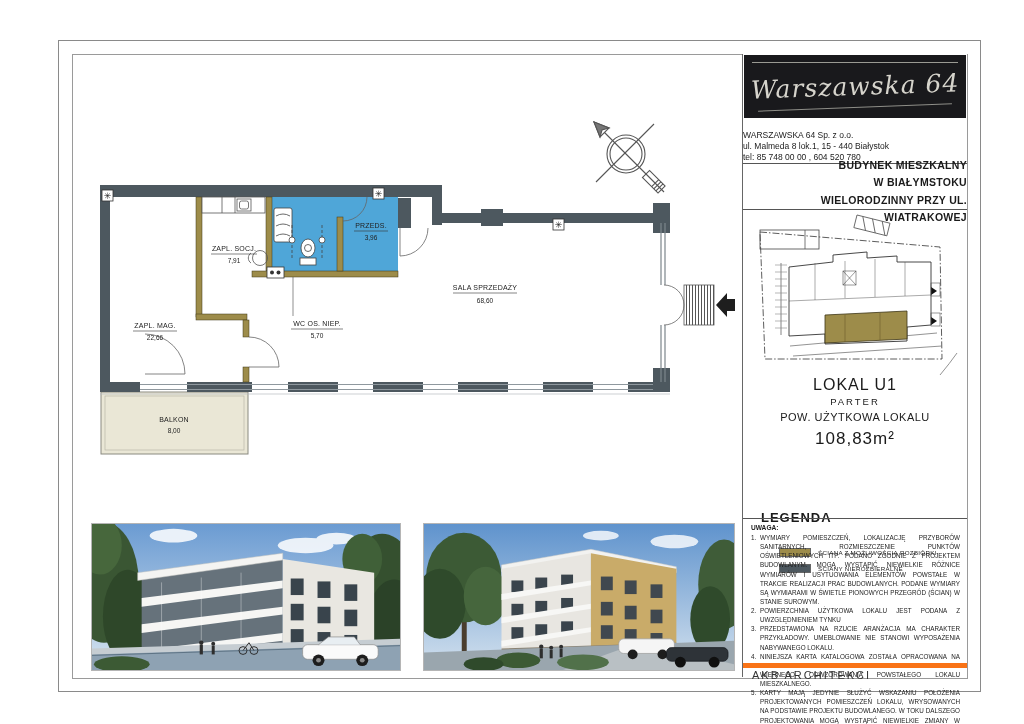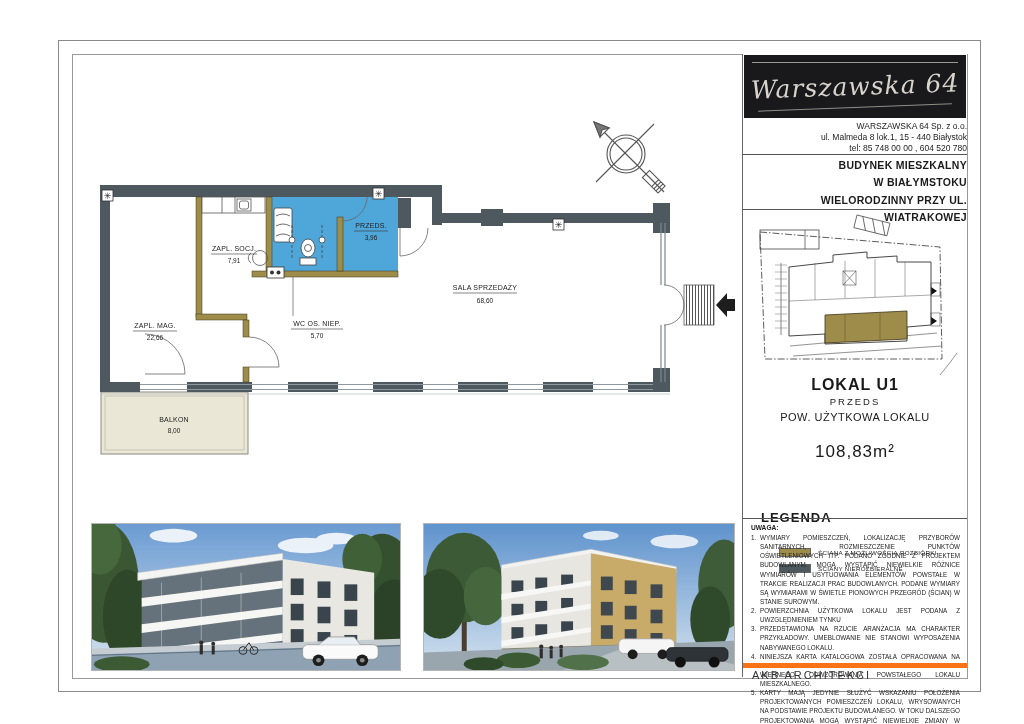--- a/index.html
+++ b/index.html
@@ -6,28 +6,28 @@
   body{width:1024px;height:724px;background:#fff;font-family:"Liberation Sans",sans-serif;color:#1a1a1a;position:relative;overflow:hidden}
   .sheet{position:absolute;inset:0;background:#fff}
   .frame-outer{position:absolute;left:58px;top:40px;width:921px;height:650px;border:1px solid #8a8a8a}
   .frame-inner{position:absolute;left:72px;top:54px;width:894px;height:623px;border:1px solid #9a9a9a}
   .rightcol{position:absolute;left:742px;top:54px;width:224px;height:623px;border-left:1px solid #666;background:#fff}
   
   .logo-box{position:absolute;left:1px;top:1px;right:1px;height:63px;background:#19191c;display:flex;align-items:center;justify-content:center}
   .logo-box:before{content:"";position:absolute;left:8px;right:8px;top:7px;border-top:1px solid #9a9a93}
   .logo-box:after{content:"";position:absolute;left:14px;right:14px;bottom:10px;border-top:1px solid #8e8e88;transform:rotate(-2.2deg)}
   .logo-text{font-family:"DejaVu Serif",serif;font-style:italic;font-size:25px;color:#d6d4cc;letter-spacing:1px;transform:rotate(-2deg)}
-  .addr{position:absolute;left:0;right:0;top:64px;height:33px;border-bottom:1px solid #555;text-align:right;font-size:8.5px;line-height:1.3;padding-top:3px;color:#222}
+  .addr{position:absolute;left:0;right:0;top:64px;height:33px;border-bottom:1px solid #555;text-align:left;font-size:8.5px;line-height:1.3;padding-top:12px;color:#222}
   .proj-title{position:absolute;left:0;right:0;top:98px;height:52px;border-bottom:1px solid #555;text-align:right;font-weight:bold;font-size:10.5px;line-height:1.65;padding-top:5px;letter-spacing:.3px}
   .siteplan{position:absolute;left:2px;right:2px;top:151px;height:179px}
   .unitinfo{position:absolute;left:0;right:0;top:322px;text-align:center}
-  .unit-name{font-size:16px;font-weight:bold;letter-spacing:1px}
+  .unit-name{font-size:16px;font-weight:normal;letter-spacing:1px}
   .unit-floor{font-size:9.5px;letter-spacing:2px;margin-top:2px}
   .area-label{font-size:11px;letter-spacing:.5px;margin-top:4px}
-  .area-value{font-size:17px;margin-top:19px;letter-spacing:1px}
+  .area-value{font-size:17px;margin-top:6px;letter-spacing:1px}
   .legend{position:absolute;left:18px;right:6px;top:456px}
   .legend-title{font-size:13px;font-weight:bold;letter-spacing:1px;margin-bottom:23px}
   .legend-row{display:flex;align-items:center;margin:0 0 7px 18px}
   .legend-swatch{width:30px;height:7px;border:1px solid #666;margin-right:7px;flex:none}
   .legend-label{font-size:6.2px;letter-spacing:.3px;color:#222}
   .notes{position:absolute;left:0;right:0;top:464px;height:145px;border-top:1px solid #555;padding:5px 7px 0 8px;box-sizing:border-box}
   .notes-title{font-size:6.6px;font-weight:bold;margin-bottom:2px}
   .notes ol{margin:0;padding:0;list-style:none}
   .notes li{display:flex;font-size:6.3px;line-height:1.45;color:#222;text-align:justify}
   .notes .n{width:9px;flex:none}
@@ -378,21 +378,21 @@
       <g fill="#111">
         <polygon points="186,82 192,86 186,90"></polygon>
         <polygon points="186,112 192,116 186,120"></polygon>
       </g>
       <rect x="186" y="78" width="9" height="13" fill="none" stroke="#555" stroke-width=".6"></rect>
       <rect x="186" y="108" width="9" height="13" fill="none" stroke="#555" stroke-width=".6"></rect>
     </svg>
 
     <div class="unitinfo">
       <div class="unit-name">LOKAL U1</div>
-      <div class="unit-floor">PRZEDS</div>
+      <div class="unit-floor">PARTER</div>
       <div class="area-label">POW. UŻYTKOWA LOKALU</div>
       <div class="area-value">108,83m²</div>
     </div>
 
     <div class="legend">
       <div class="legend-title">LEGENDA</div>
       <div class="legend-row">
         <span class="legend-swatch" style="background-color: rgb(157, 140, 74);"></span>
         <span class="legend-label">ŚCIANA Z MOŻLIWOŚCIĄ ROZBIÓRKI</span>
       </div>

